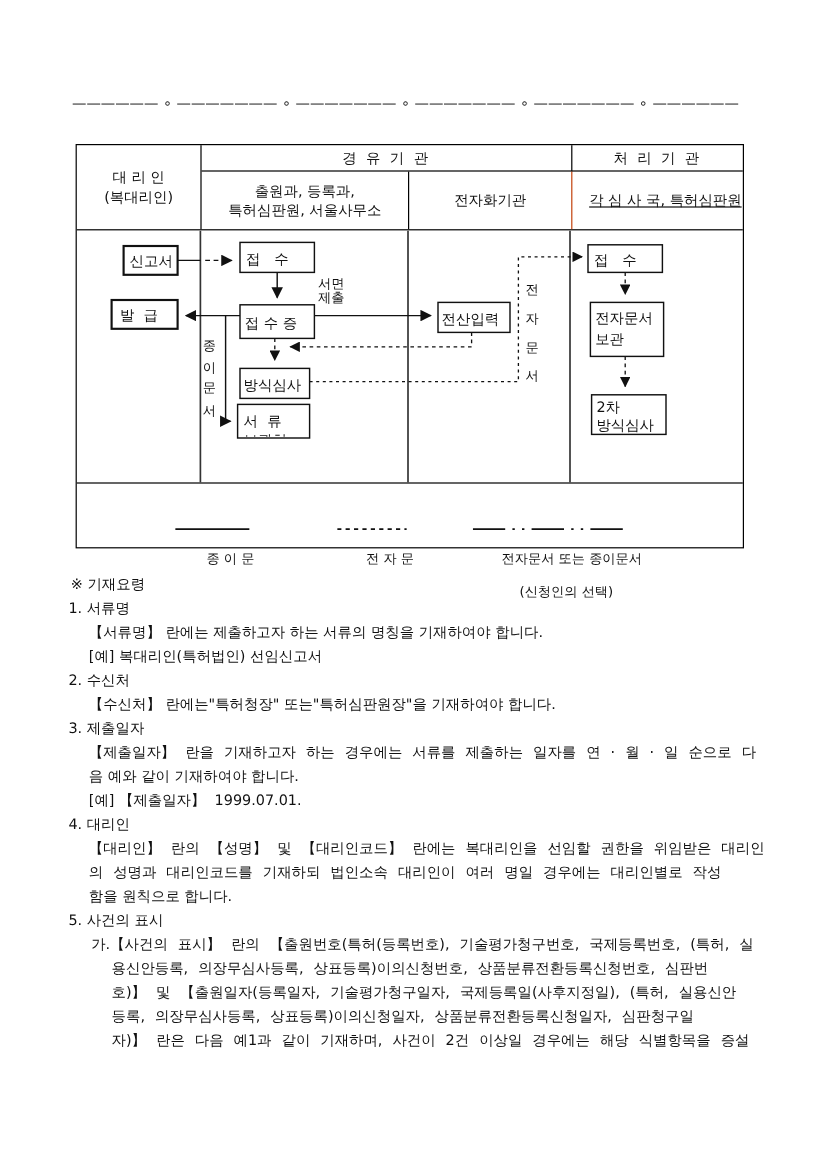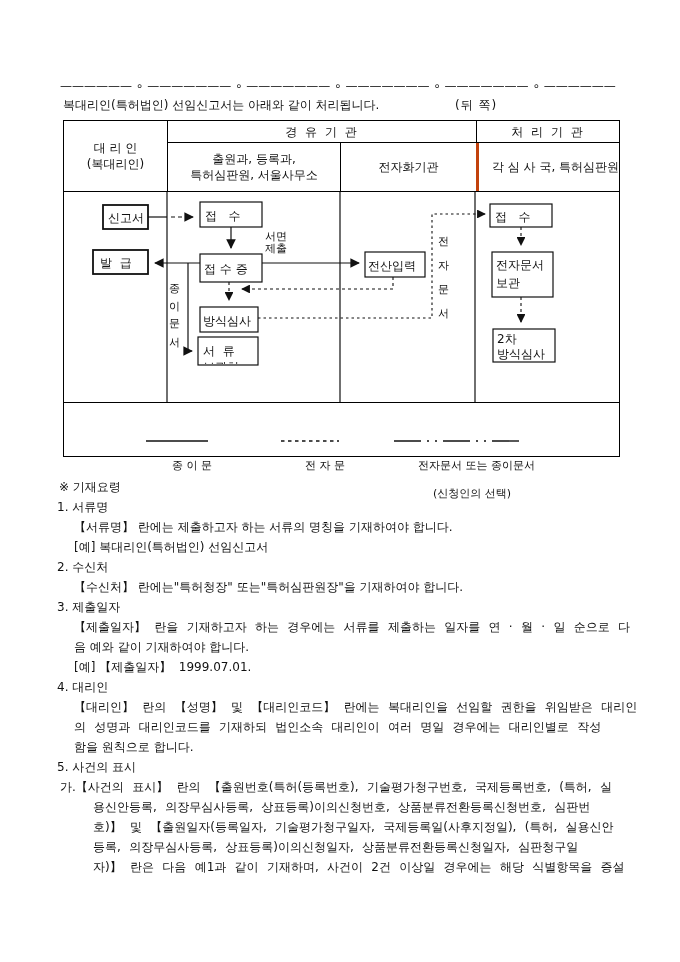--- a/index.html
+++ b/index.html
@@ -14,52 +14,48 @@
   .doc-table{position:absolute;left:63px;top:120px;width:555px;border:1px solid #000;}
   .thead{display:grid;grid-template-columns:104px 173px 135px 143px;
          grid-template-rows:22px 48px;border-bottom:1px solid #000;font-size:12px;}
   .thead .cell{display:flex;align-items:center;justify-content:center;text-align:center;
          flex-direction:column;line-height:16px;box-sizing:border-box;white-space:pre;}
   .cellA{grid-column:1;grid-row:1/3;border-right:1px solid #000;}
   .cellB{grid-column:2/4;grid-row:1;border-bottom:1px solid #000;letter-spacing:2px;}
   .cellD{grid-column:4;grid-row:1;border-left:1px solid #000;border-bottom:1px solid #000;letter-spacing:2px;}
   .cellB1{grid-column:2;grid-row:2;border-right:1px solid #000;}
   .cellB2{grid-column:3;grid-row:2;}
-  .cellD2{grid-column:4;grid-row:2;border-left:3px solid #c2410c;justify-content:center;
-          align-items:flex-start;padding-left:13px;}
+  .cellD2{grid-column:4;grid-row:2;border-left:1px solid #c2410c;justify-content:center;
+          align-items:flex-start;padding-left:13px;text-decoration:underline;}
   .tbody{position:relative;height:210px;}
   .tbody svg{position:absolute;left:0;top:0;}
   svg text{font-family:"DejaVu Sans","Liberation Sans",sans-serif;fill:#111;}
   .tlegend{position:relative;height:53px;border-top:1px solid #000;font-size:11px;}
   .leg{position:absolute;text-align:center;line-height:14px;white-space:pre;}
   .leg svg{display:block;margin:0 auto 2px auto;}
   .leg1{left:80px;top:8px;width:66px;}
   .leg2{left:213px;top:8px;width:66px;}
   .leg3{left:326px;top:8px;width:136px;}
   
   .guide{position:absolute;left:56px;top:477px;width:575px;}
   .gl{white-space:pre;font-size:12px;line-height:20px;}
   .gl.head{margin-left:3px;}
   .gl.num{margin-left:1px;}
   .gl.body{margin-left:18px;}
-  .gl.ga{margin-left:4px;}
+  .gl.ga{margin-left:20px;}
   .gl.gc{margin-left:37px;}
   .gl.j{word-spacing:4.5px;}
 </style>
 </head>
 <body>
 
 <div class="page">
 
   <div class="sep">—————— ∘ ——————— ∘ ——————— ∘ ——————— ∘ ——————— ∘ —————— ∘ —————— ∘ ——————</div>
 
-  <div class="intro-row">
-    <span class="intro-text">복대리인(특허법인) 선임신고서는 아래와 같이 처리됩니다.</span>
-    <span class="back-label">(뒤 쪽)</span>
-  </div>
 
   <div class="doc-table">
     <div class="thead">
       <div class="cell cellB">경 유 기 관</div>
       <div class="cell cellA">
         <span>대 리 인</span>
         <span>(복대리인)</span>
       </div>
       <div class="cell cellD">처 리 기 관</div>
       <div class="cell cellB1">

